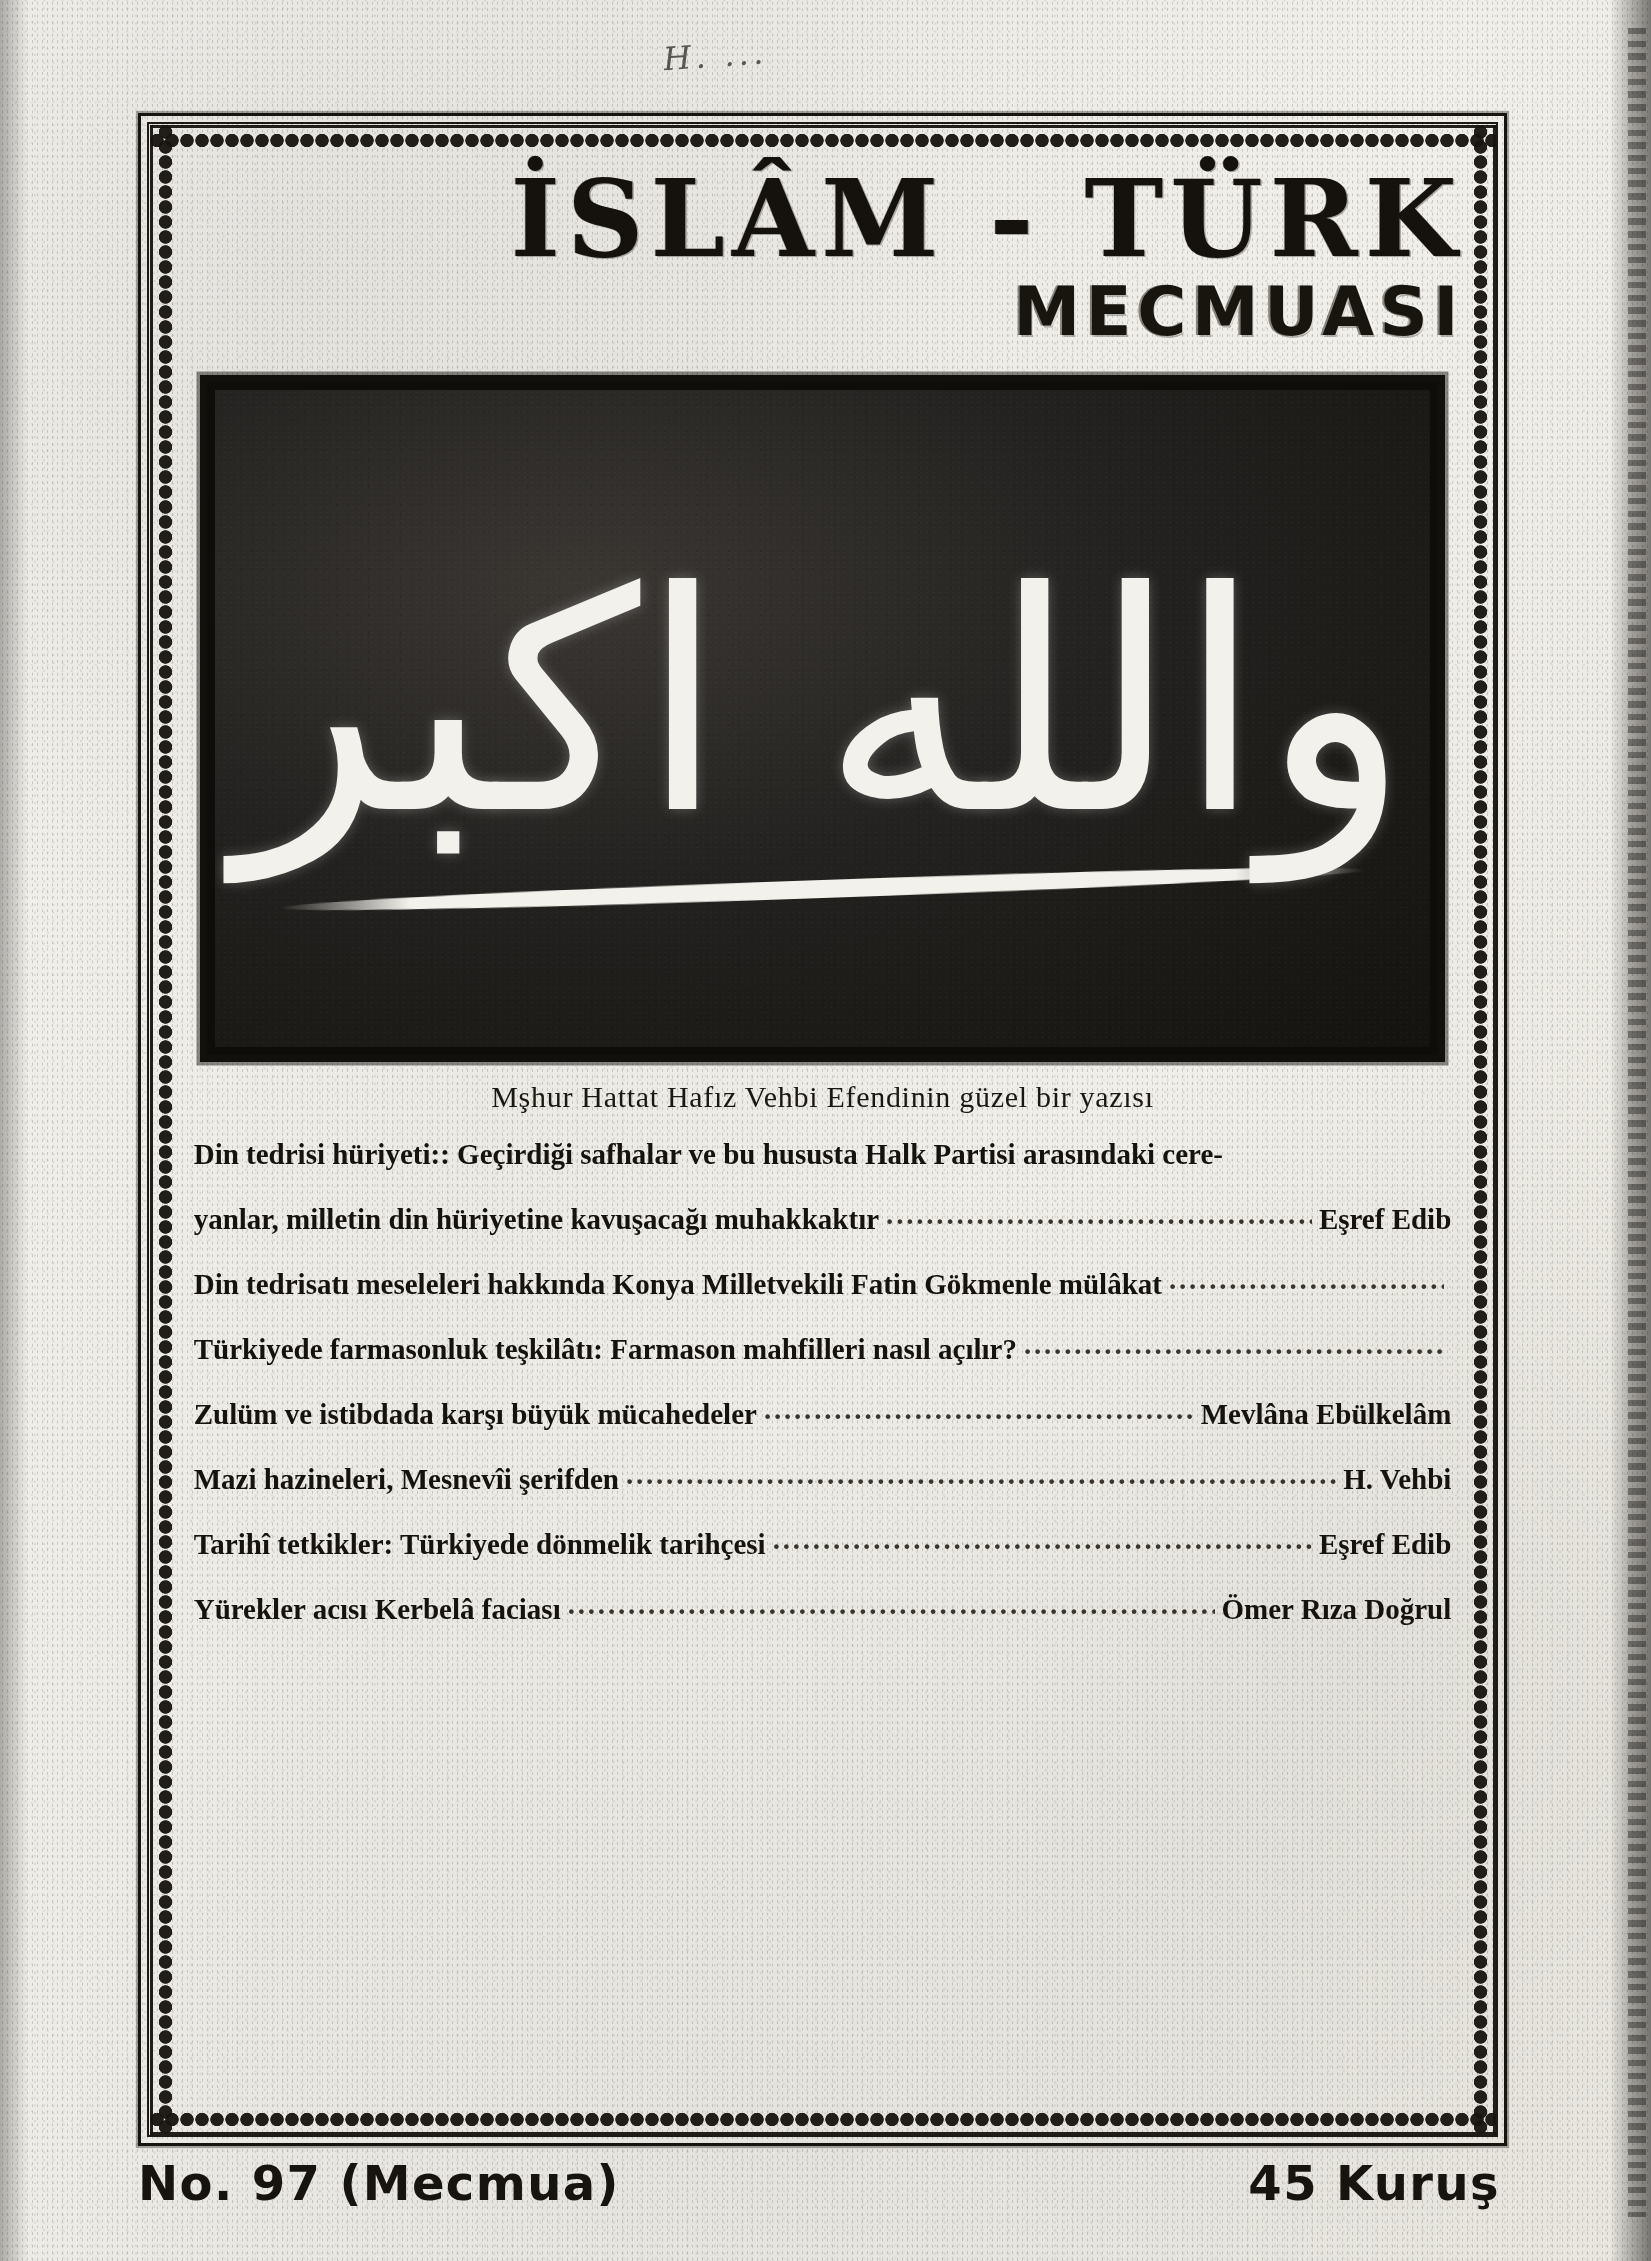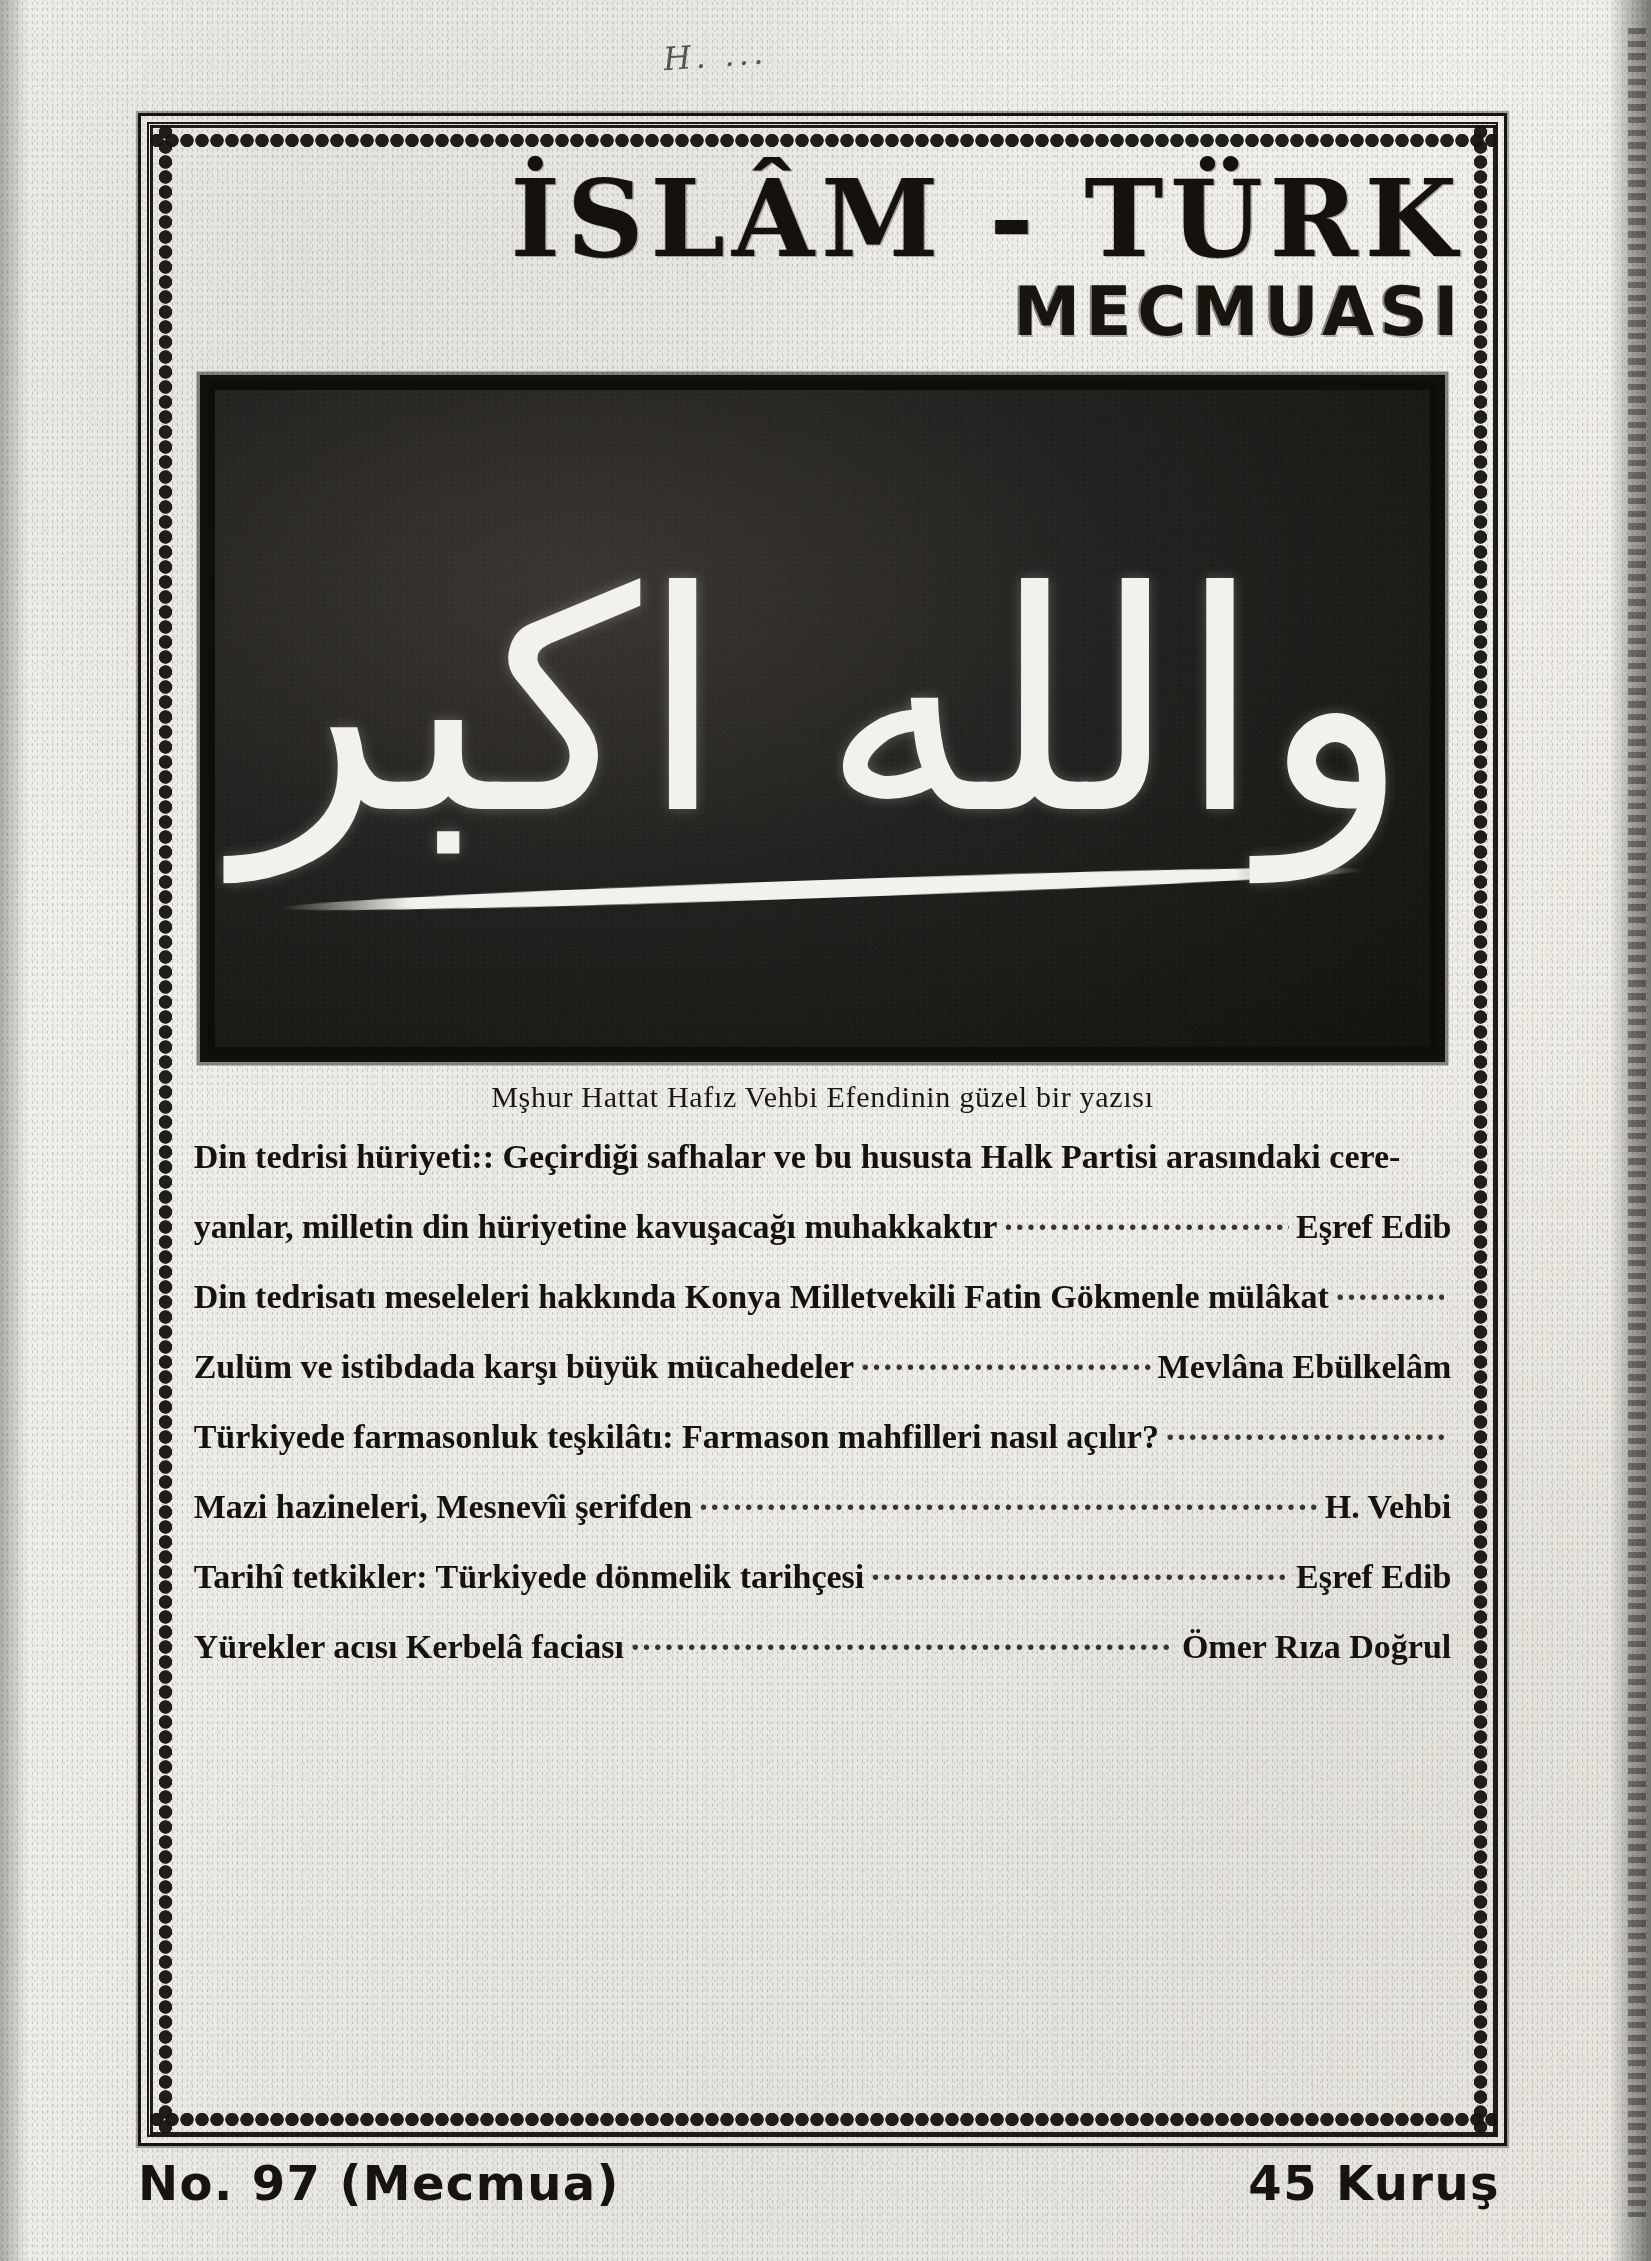--- a/index.html
+++ b/index.html
@@ -218,23 +218,23 @@
     letter-spacing: 0.7px;
   }
 
   
   .contents {
     margin-top: 24px;
     padding: 0 12.7px;
   }
   .toc-row {
     display: flex;
-    align-items: center;
+    align-items: flex-end;
     font-family: "Liberation Serif", serif;
-    font-size: 34px;
+    font-size: 29px;
     color: #16130e;
     margin-bottom: 32px;
     white-space: nowrap;
   }
   .toc-row.bold { font-weight: bold; }
   .toc-title { flex: 0 0 auto; }
   .toc-dots {
     flex: 1 1 auto;
     margin: 0 7px;
     overflow: hidden;
@@ -313,29 +313,29 @@
           <span class="toc-author">Eşref Edib</span>
         </div>
 
         <div class="toc-row bold">
           <span class="toc-title">Din tedrisatı meseleleri hakkında Konya Milletvekili Fatin Gökmenle mülâkat</span>
           <span class="toc-dots"></span>
           <span class="toc-author"></span>
         </div>
 
         <div class="toc-row bold">
+          <span class="toc-title">Türkiyede farmasonluk teşkilâtı: Farmason mahfilleri nasıl açılır?</span>
+          <span class="toc-dots"></span>
+          <span class="toc-author"></span>
+        </div>
+
+        <div class="toc-row bold">
           <span class="toc-title">Zulüm ve istibdada karşı büyük mücahedeler</span>
           <span class="toc-dots"></span>
           <span class="toc-author">Mevlâna Ebülkelâm</span>
-        </div>
-
-        <div class="toc-row bold">
-          <span class="toc-title">Türkiyede farmasonluk teşkilâtı: Farmason mahfilleri nasıl açılır?</span>
-          <span class="toc-dots"></span>
-          <span class="toc-author"></span>
         </div>
 
         <div class="toc-row bold">
           <span class="toc-title">Mazi hazineleri, Mesnevîi şerifden</span>
           <span class="toc-dots"></span>
           <span class="toc-author">H. Vehbi</span>
         </div>
 
 
         <div class="toc-row bold">

